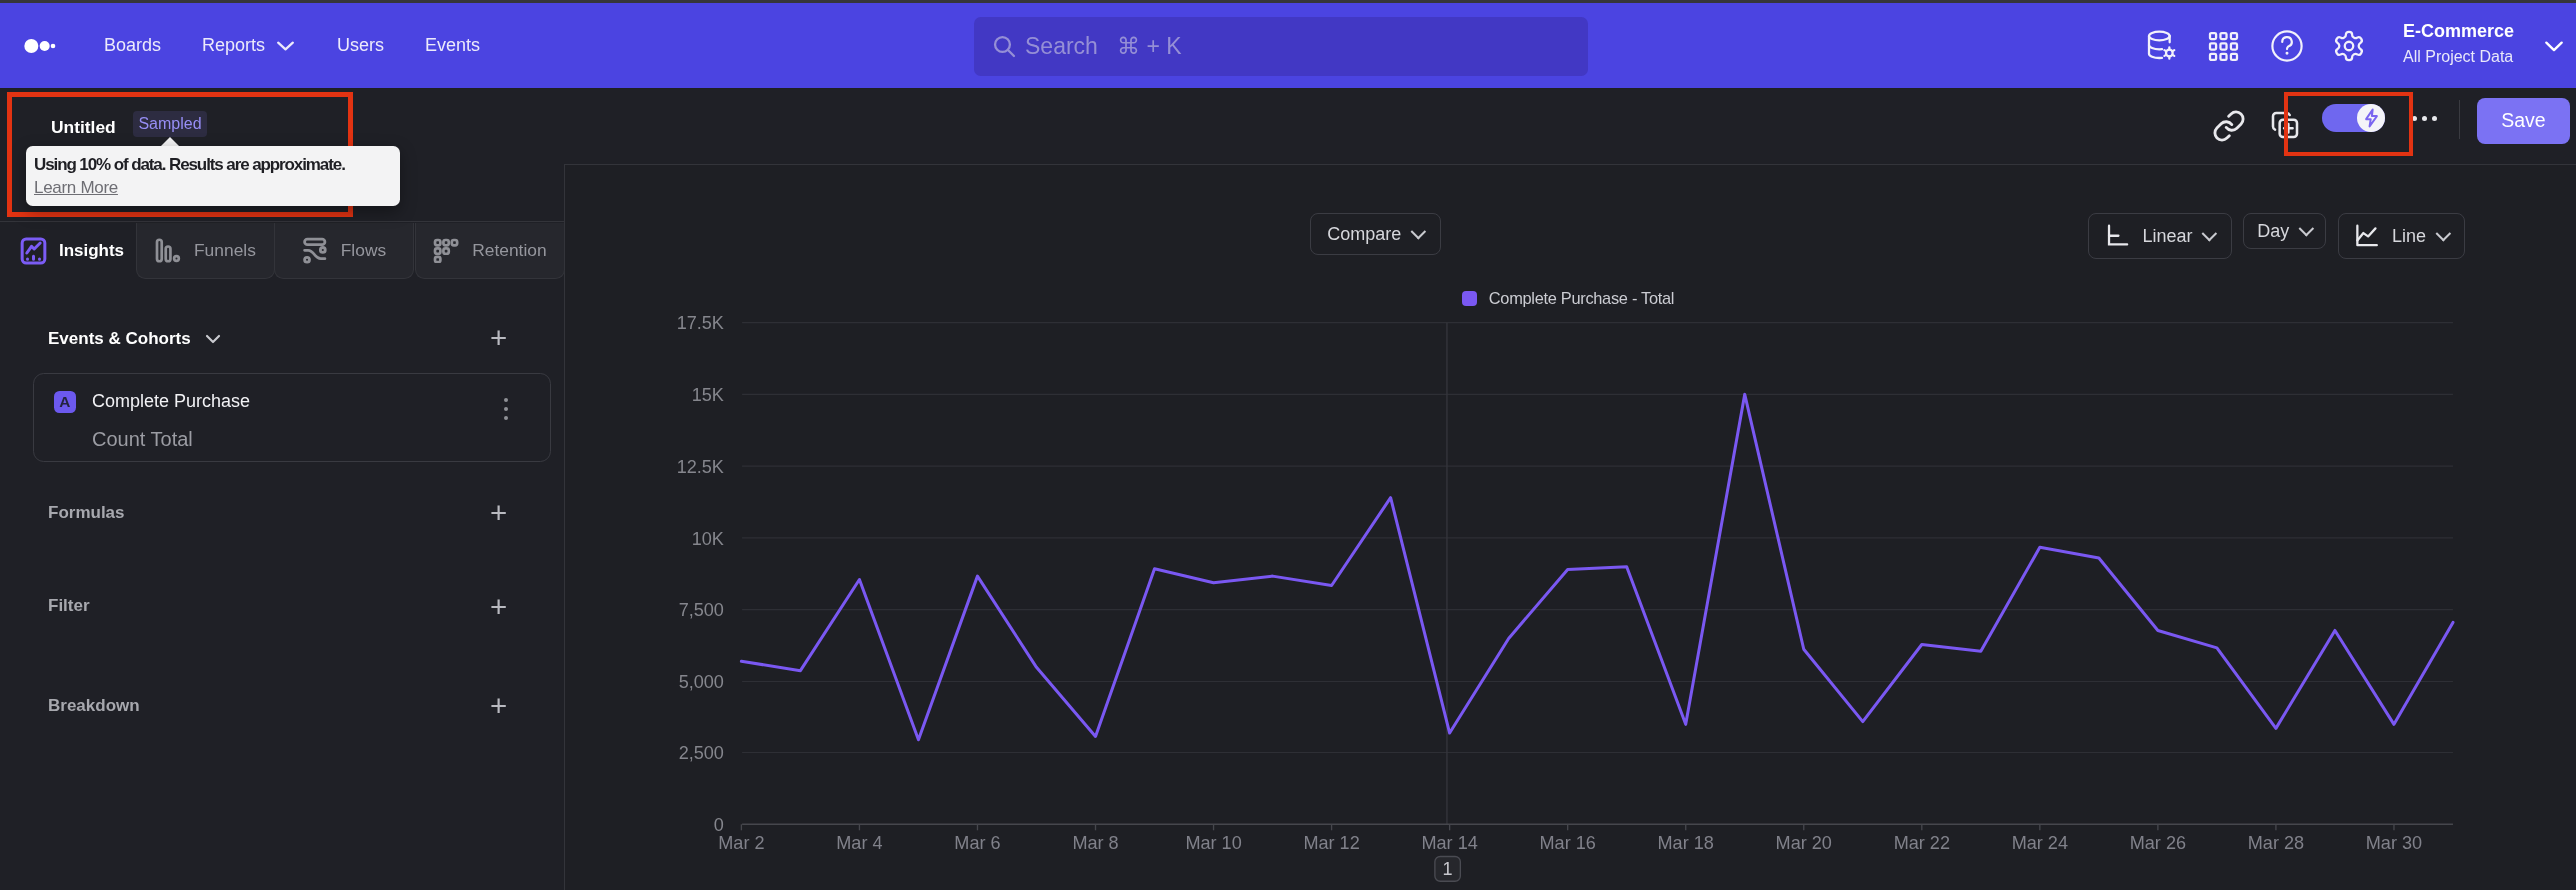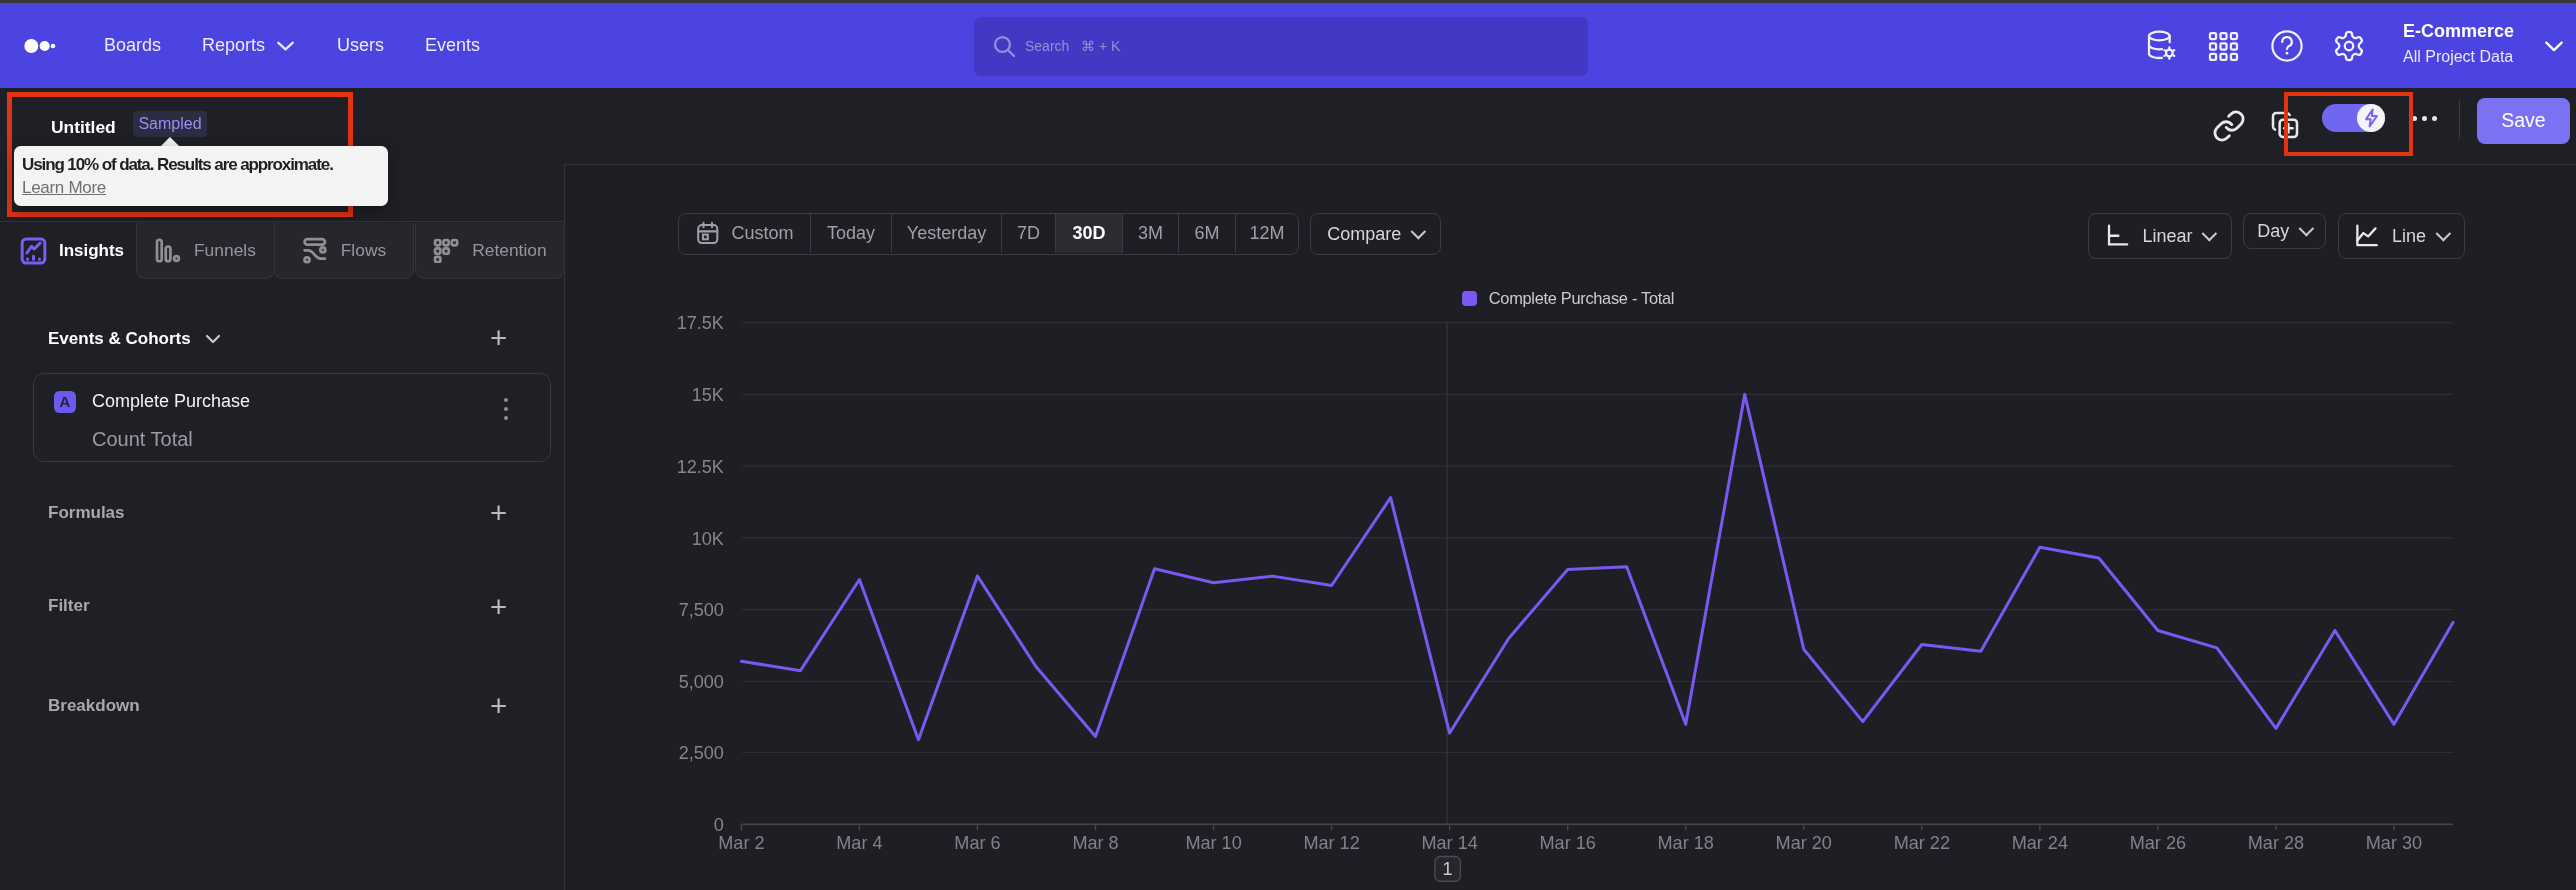--- a/index.html
+++ b/index.html
@@ -11,21 +11,21 @@
   
   #topstrip { left:0; top:0; width:2576px; height:3.4px; background:#36363a; }
 
   
   #nav { left:0; top:3.4px; width:2576px; height:85px; background:#4b44e1; }
   .navitem { position:absolute; top:0; height:85px; line-height:85px;
     color:#eceafb; font-size:18px; }
   #searchbox { position:absolute; left:974px; top:14px; width:614px; height:59px;
     background:#4238c4; border-radius:6.7px; }
   #searchbox .stext { position:absolute; left:51px; top:0; height:59px; line-height:59px;
-    color:#958fd6; font-size:14px; }
+    color:#958fd6; font-size:23px; }
 
   
   #toolbar { left:0; top:89px; width:2576px; height:76px; background:#1f2026; }
   #untitled { position:absolute; left:51px; top:0; height:76px; line-height:76px;
     color:#ffffff; font-size:17.4px; font-weight:bold; }
   #chip { position:absolute; left:133px; top:22px; width:74px; height:25.5px;
     background:#2d2c41; border-radius:4px; color:#978ef5; font-size:16px;
     text-align:center; line-height:25.5px; }
   #adddesc { position:absolute; left:231px; top:0; height:76px; line-height:76px;
     color:#7f7f87; font-size:18px; }
@@ -41,21 +41,21 @@
   #savebtn { position:absolute; left:2477px; top:8.7px; width:93px; height:46px;
     background:#7b72f3; border-radius:8px; color:#fff; font-size:19.5px;
     text-align:center; line-height:44px; }
   #vdivider { left:2459px; top:10.7px; width:1.3px; height:39px; background:#3a3b41; }
   .dot3 { position:absolute; width:5.4px; height:5.4px; border-radius:50%; background:#e8e8ec; top:27px; }
 
   
   .redrect { position:absolute; border:5.4px solid #e23312; }
   #redrect1 { left:7.4px; top:92px; width:346px; height:125px; }
   #redrect2 { left:2284px; top:92px; width:129px; height:64px; border-width:4.7px; }
-  #tooltip { position:absolute; left:14px; top:146px; width:374px; height:60px;
+  #tooltip { position:absolute; left:26px; top:146px; width:374px; height:60px;
     background:#f3f3f4; border-radius:6.7px; box-shadow:0 5.4px 16px rgba(0,0,0,0.35); }
   #tooltip .t1 { position:absolute; left:8px; top:9.4px; color:#1f1f24; font-size:17px; font-weight:bold; white-space:nowrap; letter-spacing:-1.1px; }
   #tooltip .t2 { position:absolute; left:8px; top:32px; color:#6e6e74; font-size:17px; text-decoration:underline; letter-spacing:-0.3px; }
   #tipcarat { position:absolute; left:160px; top:137px; width:0; height:0;
     border-left:10px solid transparent; border-right:10px solid transparent;
     border-bottom:10.7px solid #f3f3f4; }
 
   
   .tab { position:absolute; top:223px; height:56px; background:#26272d;
     border:1.3px solid #33343a; border-top:none; border-radius:0 0 9.4px 9.4px;
@@ -248,37 +248,20 @@
     <div class="kebab" style="top:42px"></div>
   </div>
 
   <div class="sechead" style="top:503px">Formulas</div>
   <div class="plusicon" style="left:490px;top:496px">+</div>
   <div class="sechead" style="top:596px">Filter</div>
   <div class="plusicon" style="left:490px;top:590px">+</div>
   <div class="sechead" style="top:696px">Breakdown</div>
   <div class="plusicon" style="left:490px;top:689px">+</div>
 
-  <div id="segbox">
-    <div class="seg first" style="width:131px">
-      <svg width="25.5" height="27" viewBox="0 0 24 25" fill="none" stroke="#9fa0a7" stroke-width="1.9" stroke-linecap="round">
-        <rect x="3" y="4.5" width="18" height="17" rx="3.5"></rect>
-        <path d="M3 10.5 h18 M8 2.5 v4 M16 2.5 v4"></path>
-        <rect x="7.5" y="13.5" width="4.5" height="4.5" fill="none"></rect>
-      </svg>
-      <span>Custom</span>
-    </div>
-    <div class="seg" style="width:81px">Today</div>
-    <div class="seg" style="width:110px">Yesterday</div>
-    <div class="seg" style="width:54px">7D</div>
-    <div class="seg active" style="width:67px">30D</div>
-    <div class="seg" style="width:56px">3M</div>
-    <div class="seg" style="width:57px">6M</div>
-    <div class="seg" style="width:63px">12M</div>
-  </div>
   <div class="dropbtn" style="left:1310px;top:213px;width:131px;height:42px">
     <span>Compare</span>
       <span class="chev" style="color:#c9cacf"></span>
   </div>
 
   <div class="dropbtn" style="left:2088px;top:213px;width:144px;height:46px">
     <svg width="25.5" height="25.5" viewBox="0 0 38 38" fill="none" stroke="#e8e8ec" stroke-width="3.4" stroke-linecap="round">
       <path d="M6 4 V32 H33"></path>
       <path d="M6 19 H20"></path>
     </svg>

